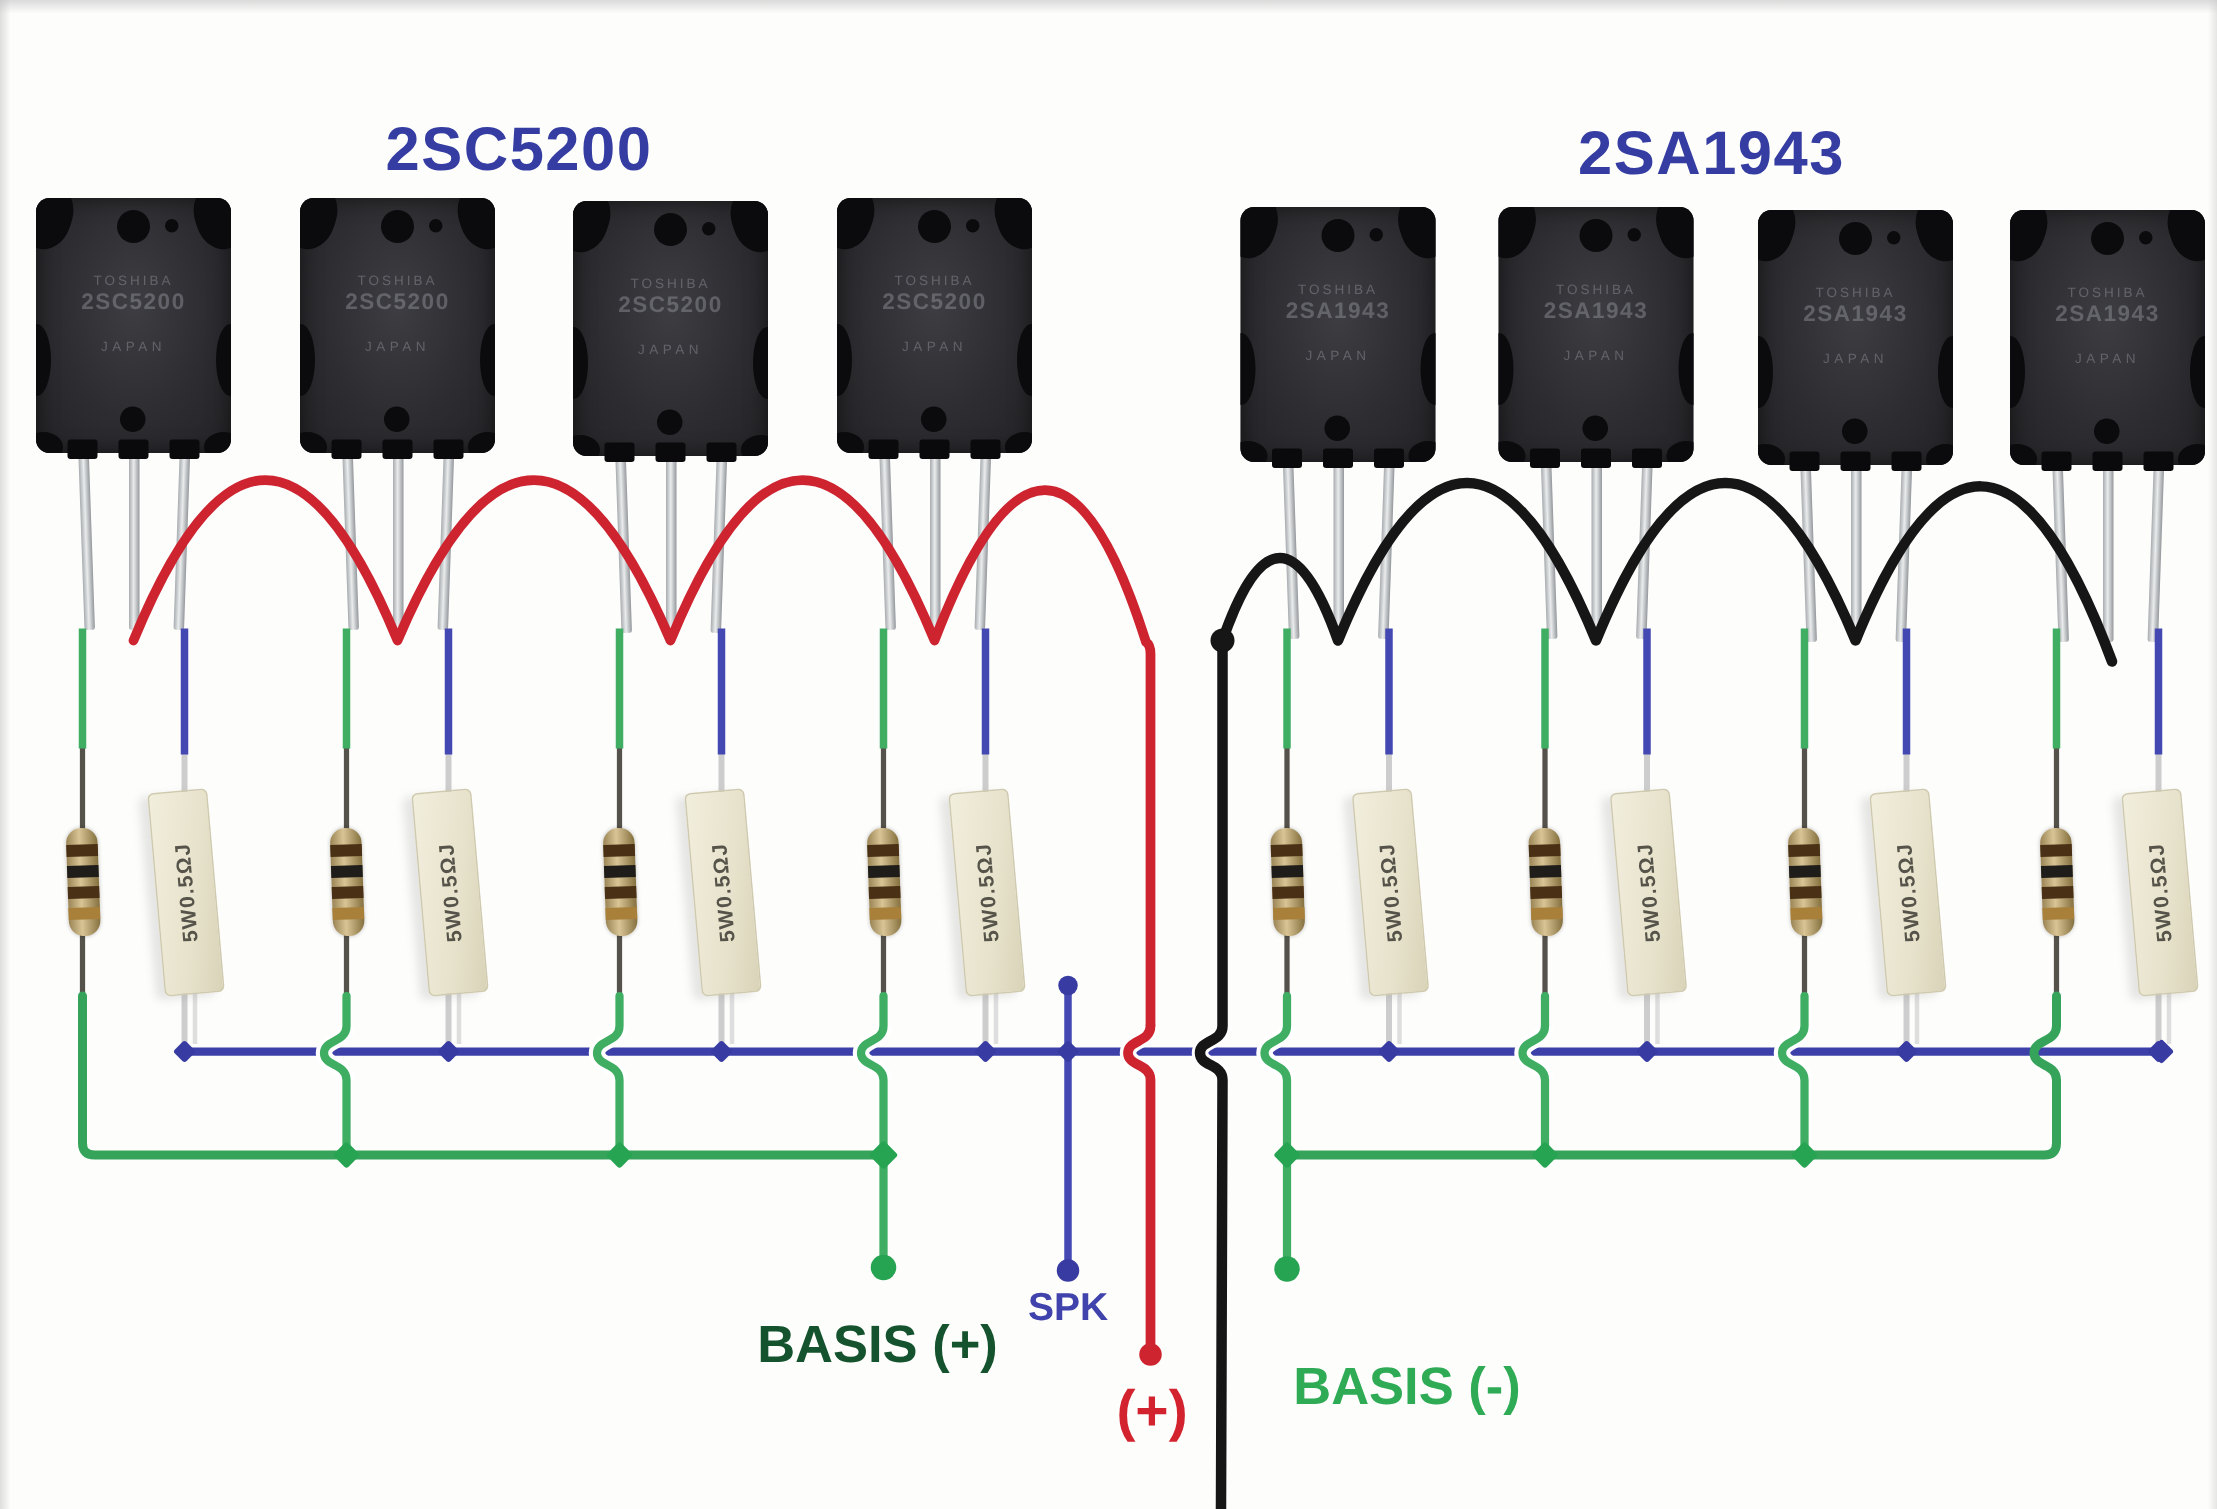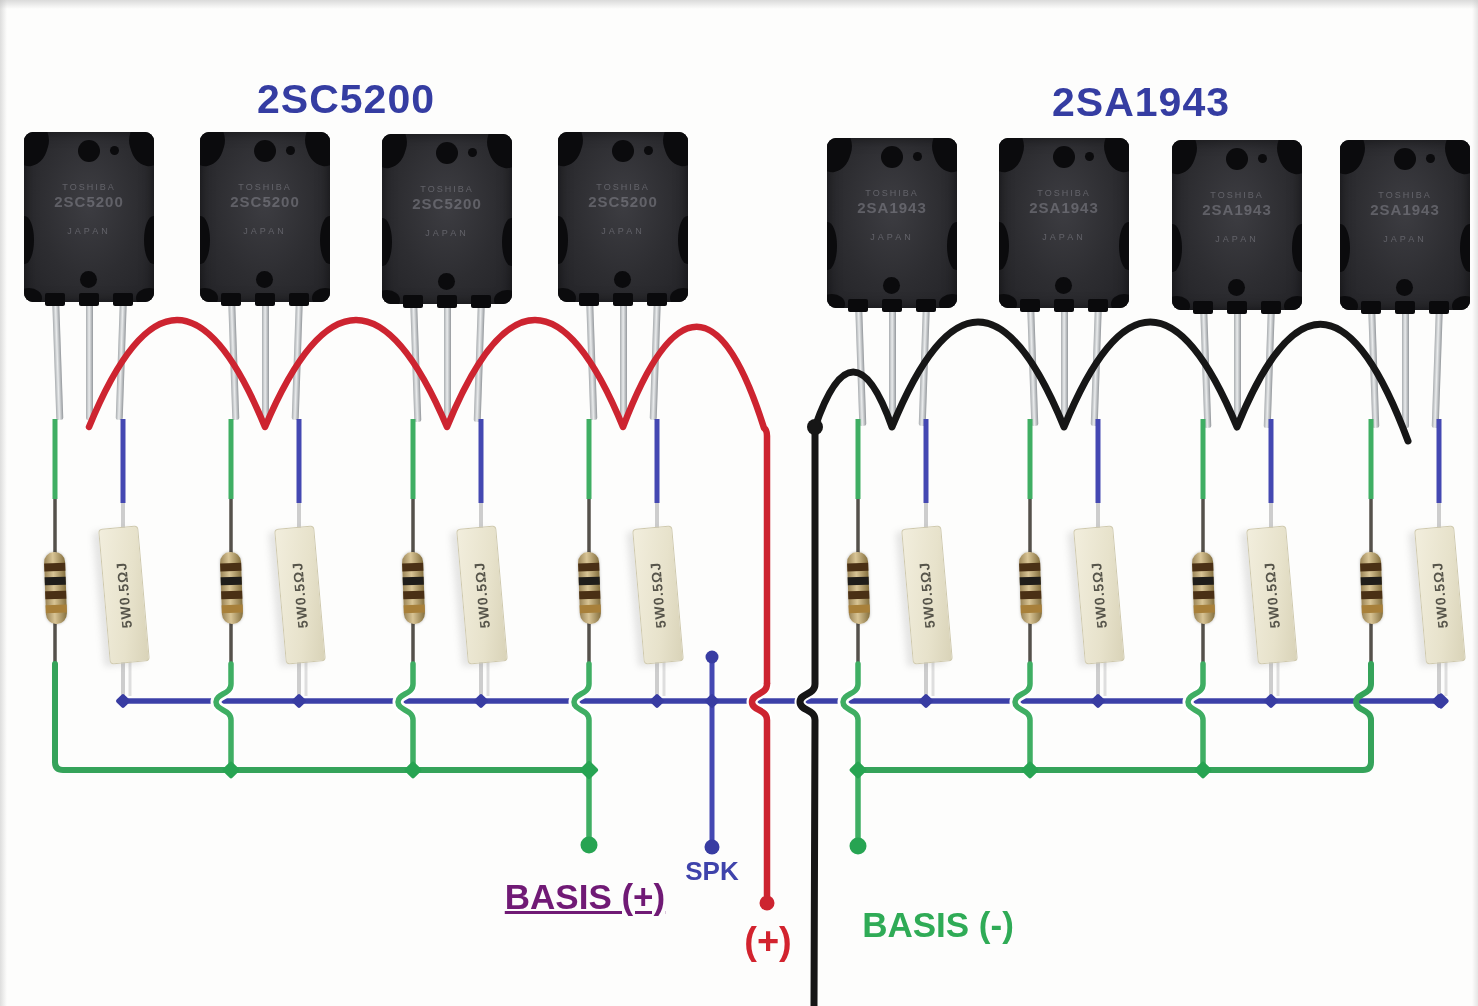--- a/index.html
+++ b/index.html
@@ -410,17 +410,17 @@
         <span>5W0.5ΩJ</span>
       </div>
       <div class="ceramic" style="left: 1252px; top: 527px;">
         <span>5W0.5ΩJ</span>
       </div>
       <div class="ceramic" style="left: 1420px; top: 527px;">
         <span>5W0.5ΩJ</span>
       </div>
     </div>
 
-  <div class="terminal-label" style="left: 585px; top: 877px; font-size: 35px; color: #701a75; text-decoration: underline;">BASIS (+)</div>
+  <div class="terminal-label" style="left: 585px; top: 877px; font-size: 35px; color: #14532d;">BASIS (+)</div>
   <div class="terminal-label" style="left: 712px; top: 856px; font-size: 26px; color: rgb(63, 67, 171);">SPK</div>
   <div class="terminal-label" style="left: 768px; top: 920px; font-size: 38px; color: rgb(210, 35, 46);">(+)</div>
   <div class="terminal-label" style="left: 938px; top: 885px; font-size: 35px; color: rgb(47, 171, 86); margin-top: 20px;">BASIS (-)</div>
 </div>
 
 </body></html>

